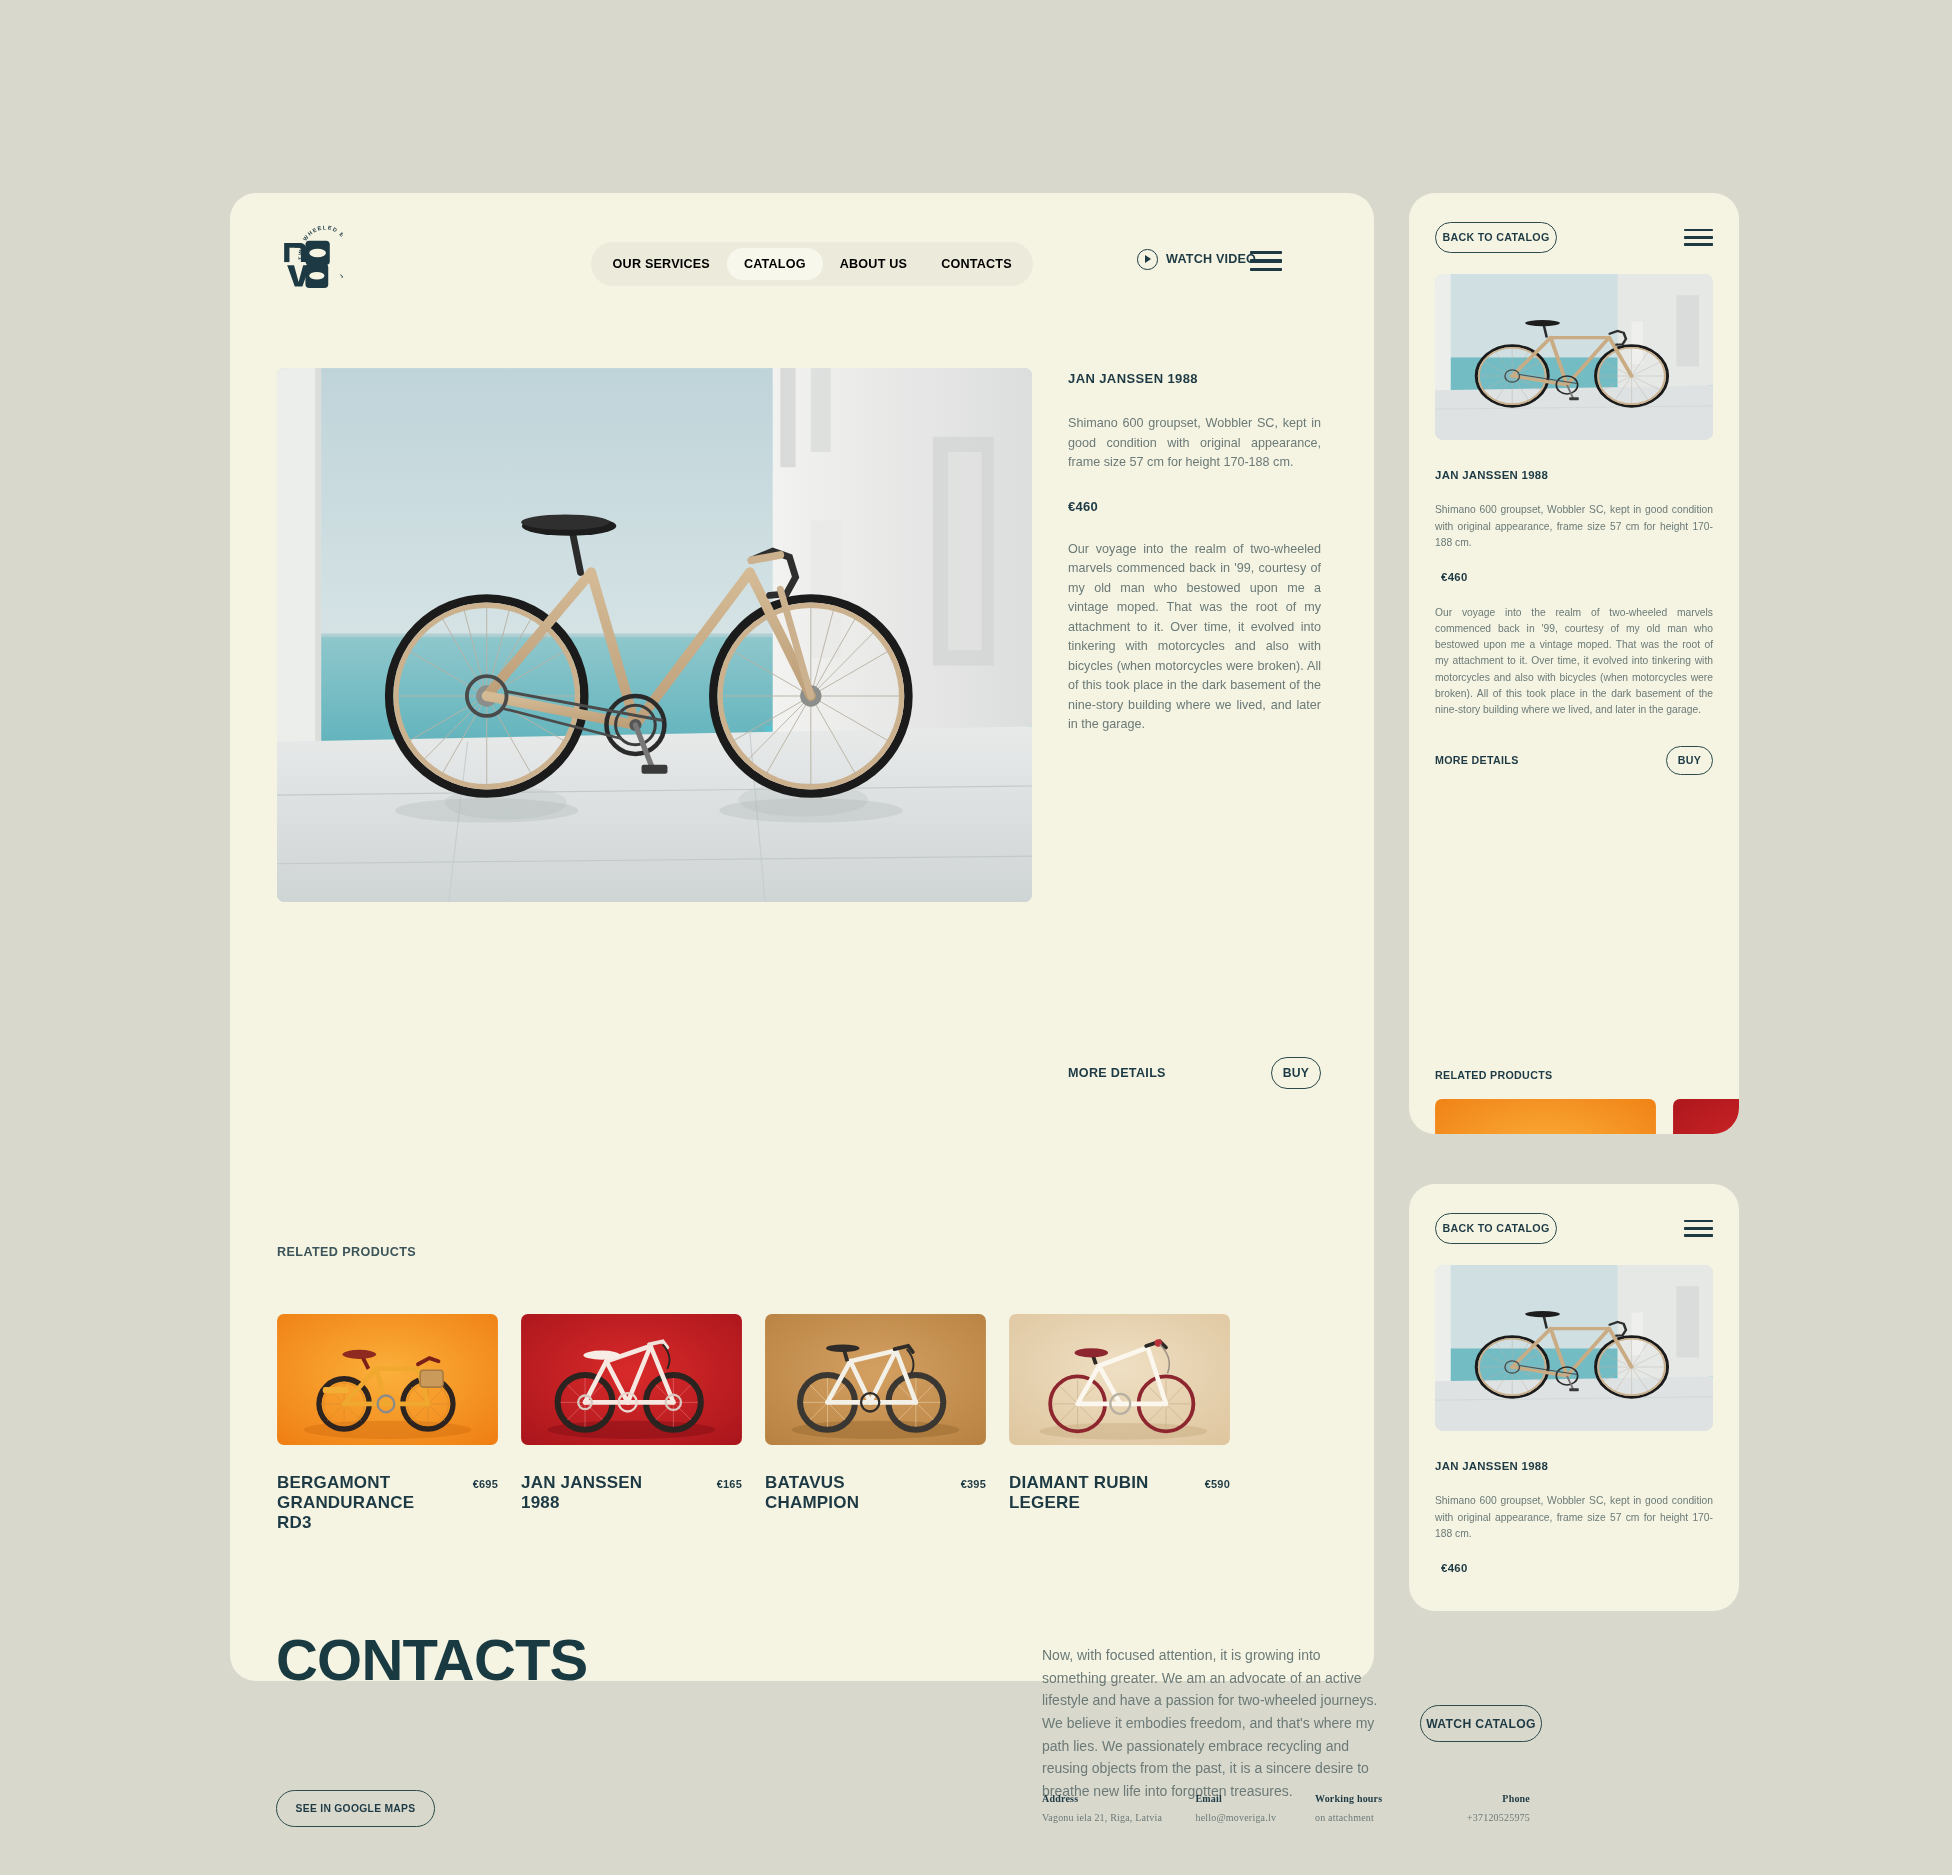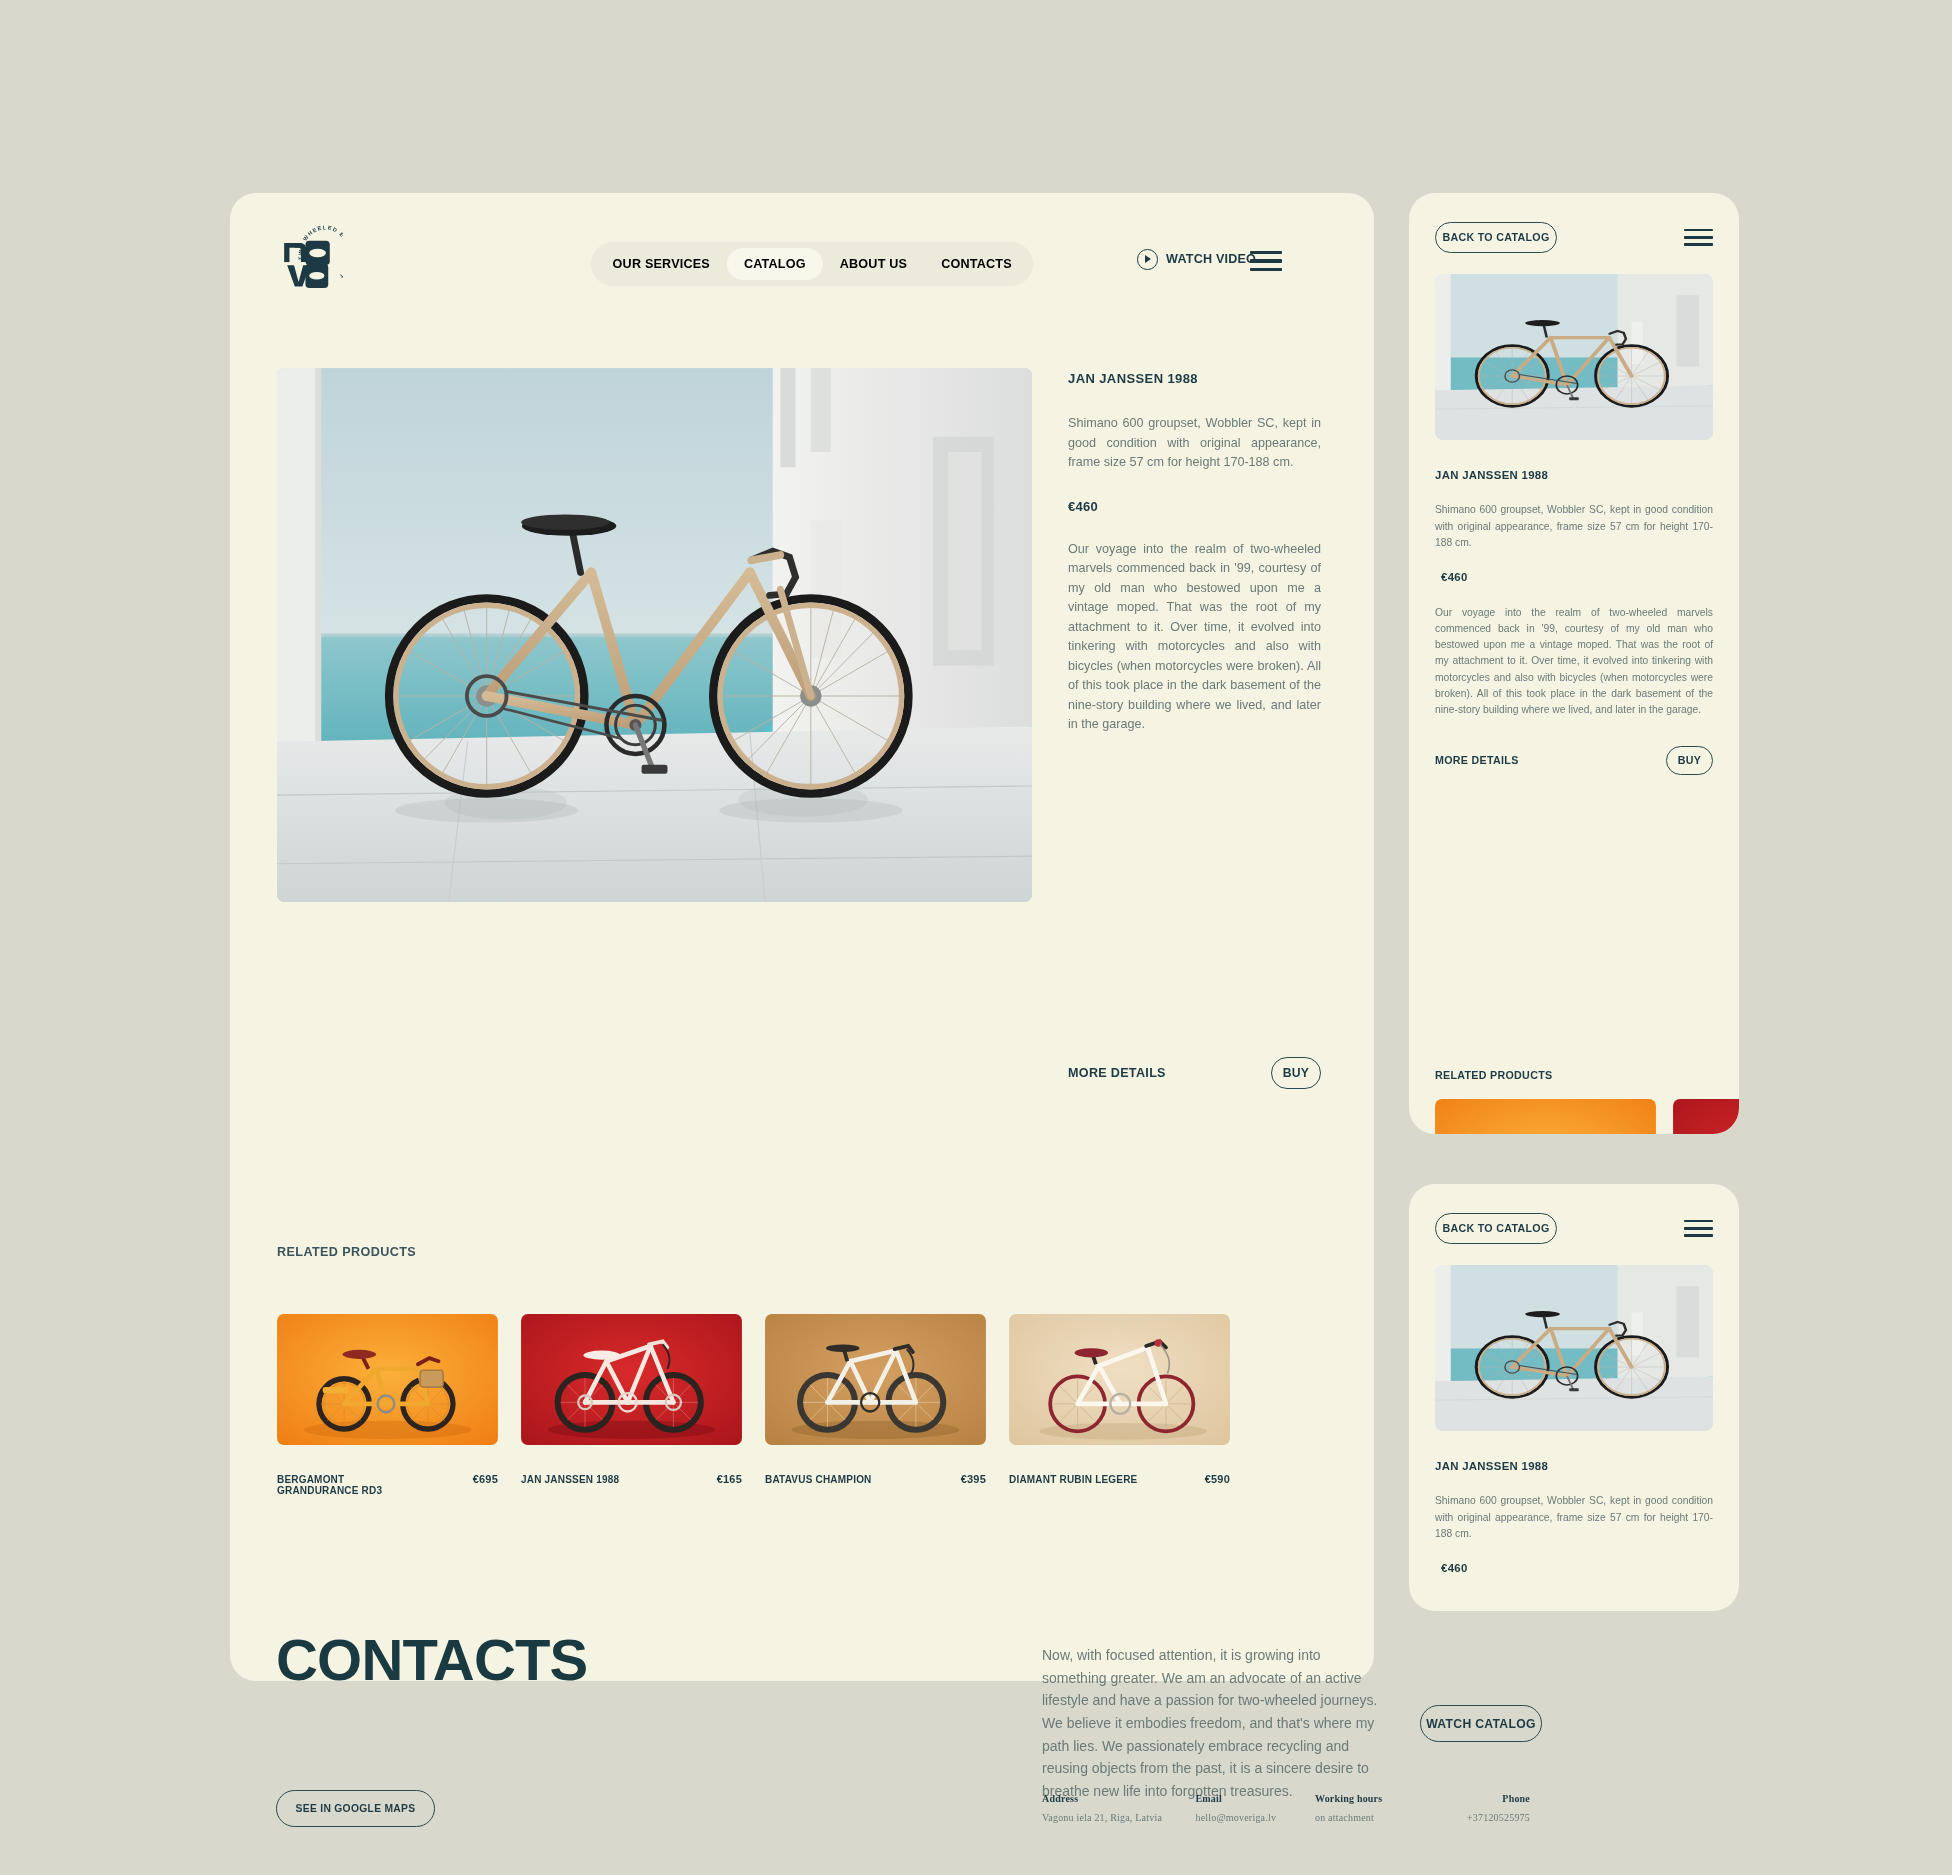--- a/index.html
+++ b/index.html
@@ -209,21 +209,21 @@
     cursor: pointer;
   }
   .rel-thumb svg { display: block; }
   .rel-meta {
     margin-top: 27.5px;
     display: flex;
     justify-content: space-between;
     align-items: baseline;
   }
   .rel-name {
-    font-size: 10px;
+    font-size: 17px;
     font-weight: 700;
     letter-spacing: 0.2px;
     color: #1d3a44;
   }
   .rel-price {
     font-size: 11px;
     font-weight: 700;
     letter-spacing: 0.2px;
     color: #1d3a44;
     padding-left: 48px;

